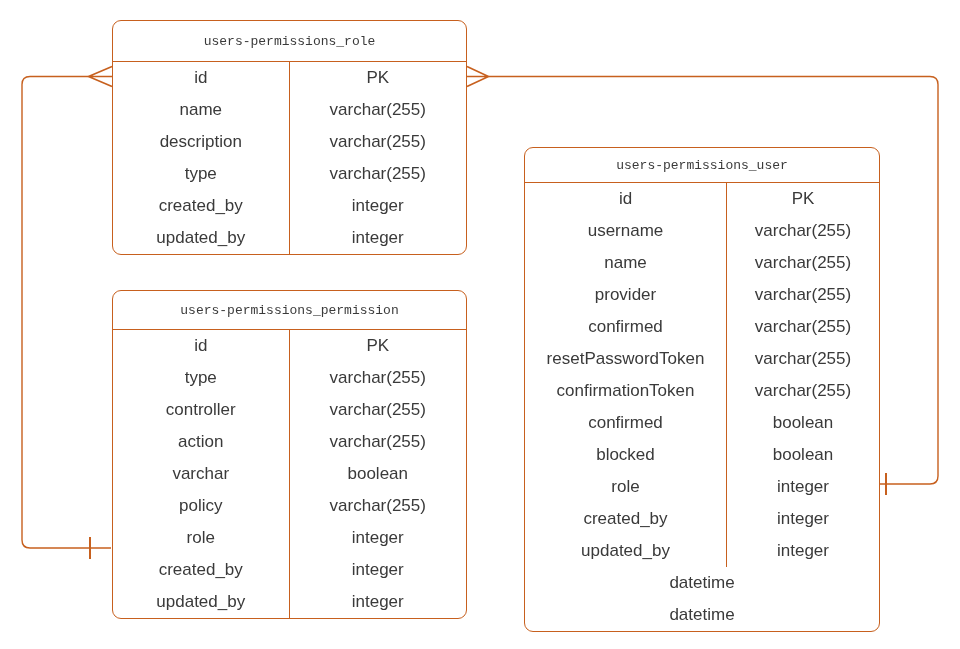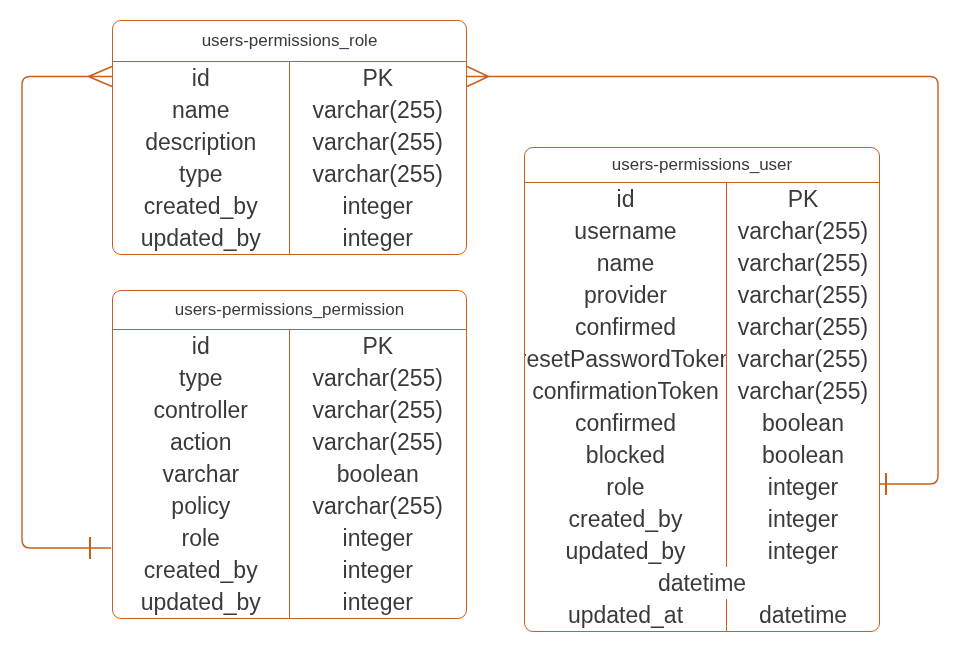--- a/index.html
+++ b/index.html
@@ -15,27 +15,28 @@
     position:absolute;
     background:#ffffff;
     border:1px solid var(--stroke);
     border-radius:9px;
     box-sizing:border-box;
     z-index:2;
   }
   .entity .title{
     display:flex;align-items:center;justify-content:center;
     border-bottom:1px solid var(--stroke);
-    font-size:17px;color:var(--text);
+    font-size:13px;color:var(--text);
     white-space:nowrap;
+    font-family:Liberation Mono, monospace;
   }
   .row{display:flex;height:32px;}
   .cell{
     display:flex;align-items:center;justify-content:center;
-    font-size:23px;color:var(--text);
+    font-size:17px;color:var(--text);
     box-sizing:border-box;white-space:nowrap;overflow:hidden;
   }
   .cell.name{border-right:1px solid var(--stroke);}
   .cell.type{flex:1;}
 
   .t-role{left:112px;top:20px;width:355px;}
   .t-role .title{height:40px;}
   .t-perm{left:112px;top:290px;width:355px;}
   .t-perm .title{height:38px;}
   .t-user{left:511px;top:147px;width:356px;margin-left:13px;}
@@ -192,19 +193,18 @@
           <div class="cell type">integer</div>
         </div>
         <div class="row">
           <div class="cell name">updated_by</div>
           <div class="cell type">integer</div>
         </div>
         <div class="row">
           <div class="cell type">datetime</div>
         </div>
         <div class="row">
-          <div class="cell name">updated_at</div>
           <div class="cell type">datetime</div>
         </div>
       </div>
   </div>
 
 </div>
 
 </body></html>

